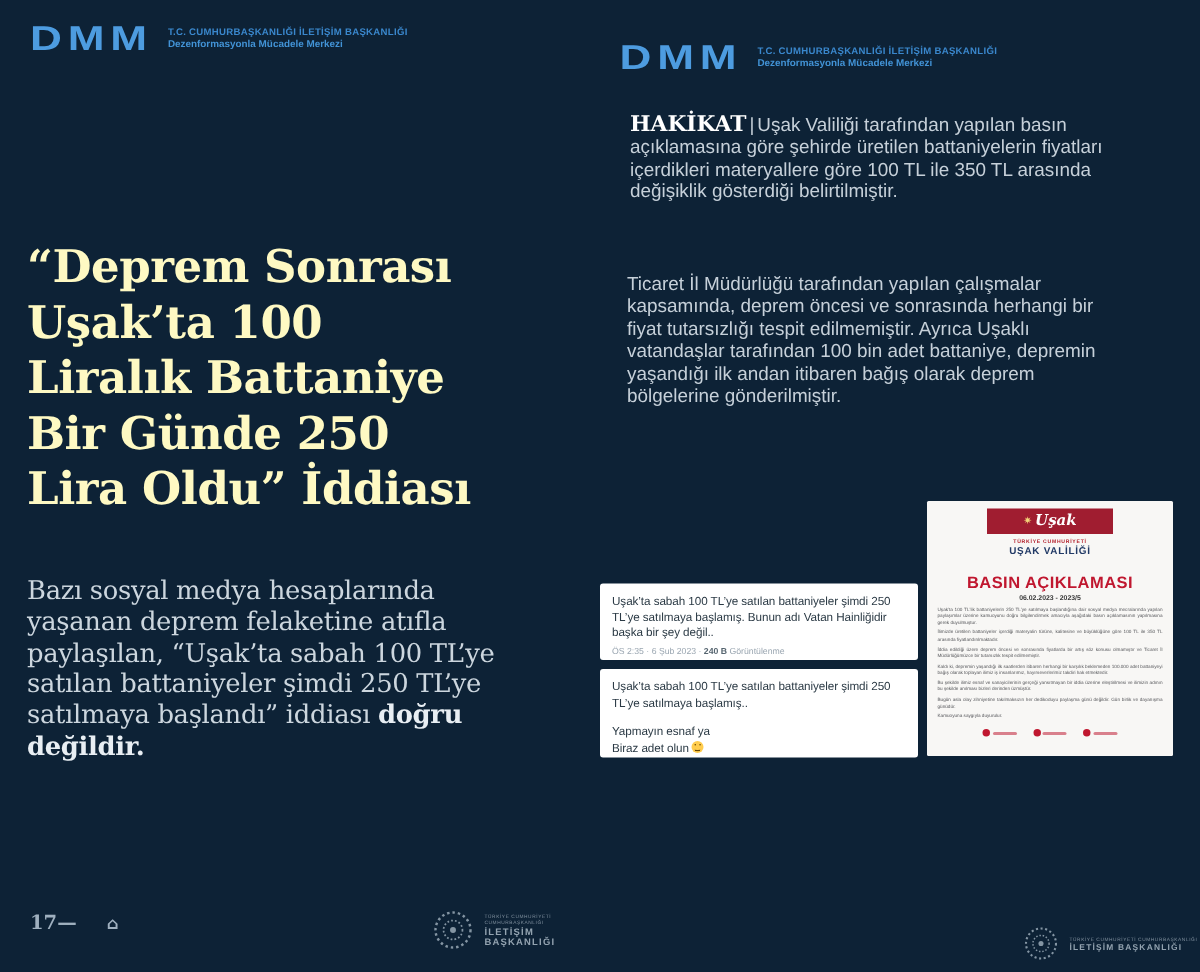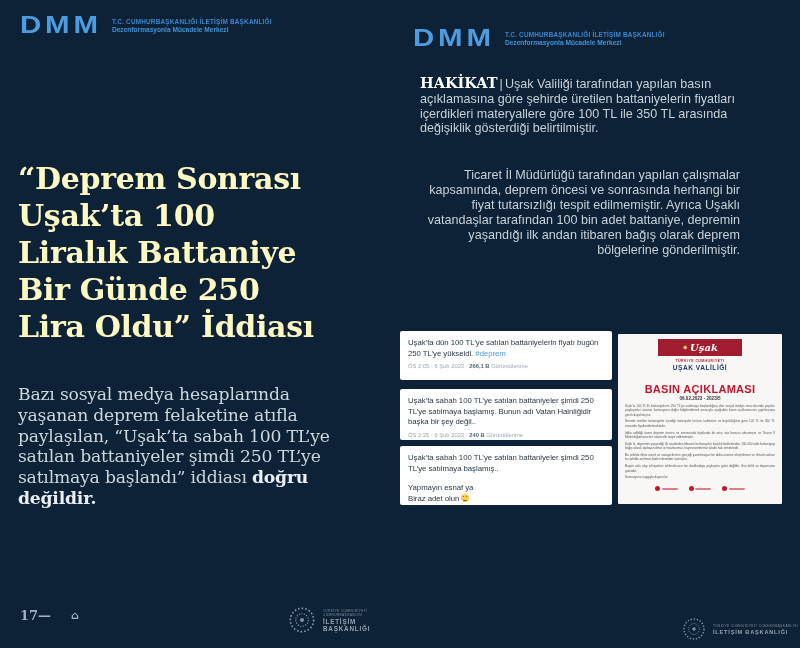--- a/index.html
+++ b/index.html
@@ -50,22 +50,22 @@
   .foot-logo .l2{font-size:6.3px;font-weight:bold;color:#93a3b0;letter-spacing:.8px;margin-top:1px;}
 
   
   .verdict{
     position:absolute;left:14px;top:60px;width:336px;margin:16px;
     font-size:12.6px;line-height:14.8px;color:#c6d0d9;
   }
   .verdict .vlabel{font-family:"DejaVu Serif",serif;font-weight:bold;color:#ffffff;font-size:14.5px;}
   .verdict .vsep{color:#c6d0d9;font-weight:normal;padding:0 2px;}
   .para2{
-    position:absolute;left:14px;top:168px;width:336px;margin:0;
-    font-size:12.6px;line-height:15px;color:#c6d0d9;text-align:right;
+    position:absolute;left:14px;top:168px;width:336px;margin:14px;
+    font-size:12.6px;line-height:15px;color:#c6d0d9;
   }
 
   
   .tweet-card{
     position:absolute;left:10px;width:212px;background:#ffffff;border-radius:2px;
     padding:7px 7px 5px 8px;box-sizing:border-box;
   }
   .tweet-text{font-size:7.8px;line-height:10.6px;color:#2b3a45;letter-spacing:-.05px;margin:0;}
   .tweet-text .hash{color:#4a9ddb;}
   .tweet-meta{font-size:5.8px;color:#9aa6b1;margin-top:4px;}
@@ -146,24 +146,20 @@
       <span class="brand-tagline">
         <span class="t1">T.C. CUMHURBAŞKANLIĞI İLETİŞİM BAŞKANLIĞI</span>
         <span class="t2">Dezenformasyonla Mücadele Merkezi</span>
       </span>
     </div>
 
     <p class="verdict"><span class="vlabel">HAKİKAT</span><span class="vsep">|</span><span>Uşak Valiliği tarafından yapılan basın açıklamasına göre şehirde üretilen battaniyelerin fiyatları içerdikleri materyallere göre 100 TL ile 350 TL arasında değişiklik gösterdiği belirtilmiştir.</span></p>
 
     <p class="para2">Ticaret İl Müdürlüğü tarafından yapılan çalışmalar kapsamında, deprem öncesi ve sonrasında herhangi bir fiyat tutarsızlığı tespit edilmemiştir. Ayrıca Uşaklı vatandaşlar tarafından 100 bin adet battaniye, depremin yaşandığı ilk andan itibaren bağış olarak deprem bölgelerine gönderilmiştir.</p>
 
-    <div class="tweet-card" style="top:331px;height:49px;">
-      <p class="tweet-text"><span>Uşak’ta dün 100 TL’ye satılan battaniyelerin fiyatı bugün 250 TL’ye yükseldi. </span><span class="hash">#deprem</span></p>
-      <div class="tweet-meta"><span>ÖS 2:05 · 6 Şub 2023 · </span><b>266,1 B</b><span> Görüntülenme</span></div>
-    </div>
 
     <div class="tweet-card" style="top:389px;height:51px;">
       <p class="tweet-text">Uşak’ta sabah 100 TL’ye satılan battaniyeler şimdi 250 TL’ye satılmaya başlamış. Bunun adı Vatan Hainliğidir başka bir şey değil..</p>
       <div class="tweet-meta"><span>ÖS 2:35 · 6 Şub 2023 · </span><b>240 B</b><span> Görüntülenme</span></div>
     </div>
 
     <div class="tweet-card" style="top:446px;height:59px;">
       <p class="tweet-text">Uşak’ta sabah 100 TL’ye satılan battaniyeler şimdi 250 TL’ye satılmaya başlamış..</p>
       <div class="tweet-gap"></div>
       <p class="tweet-text">Yapmayın esnaf ya</p>

